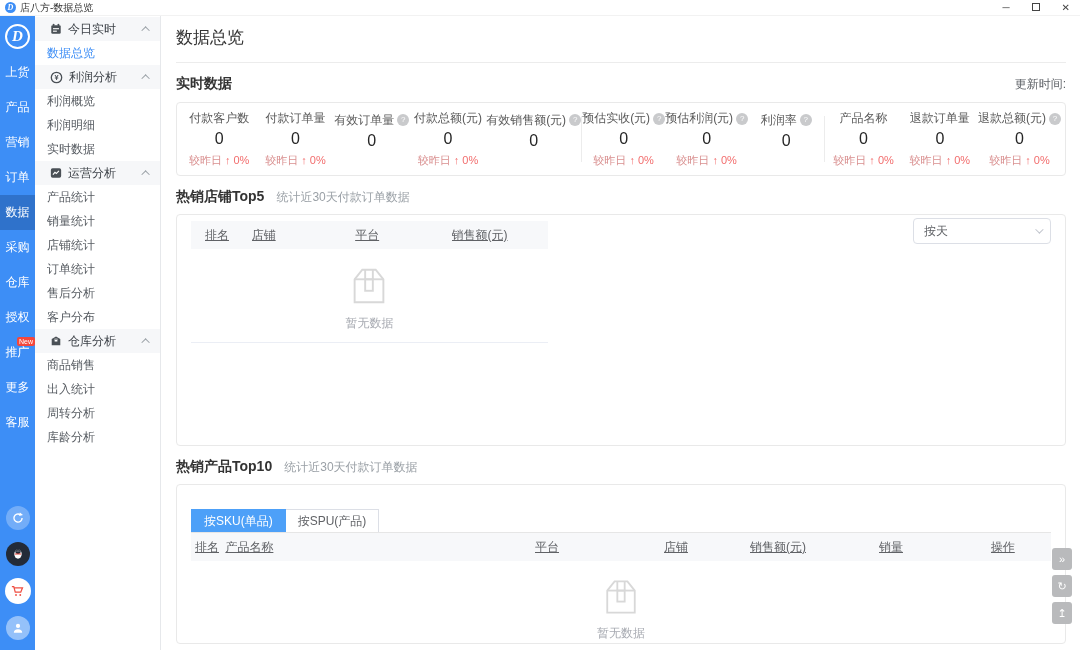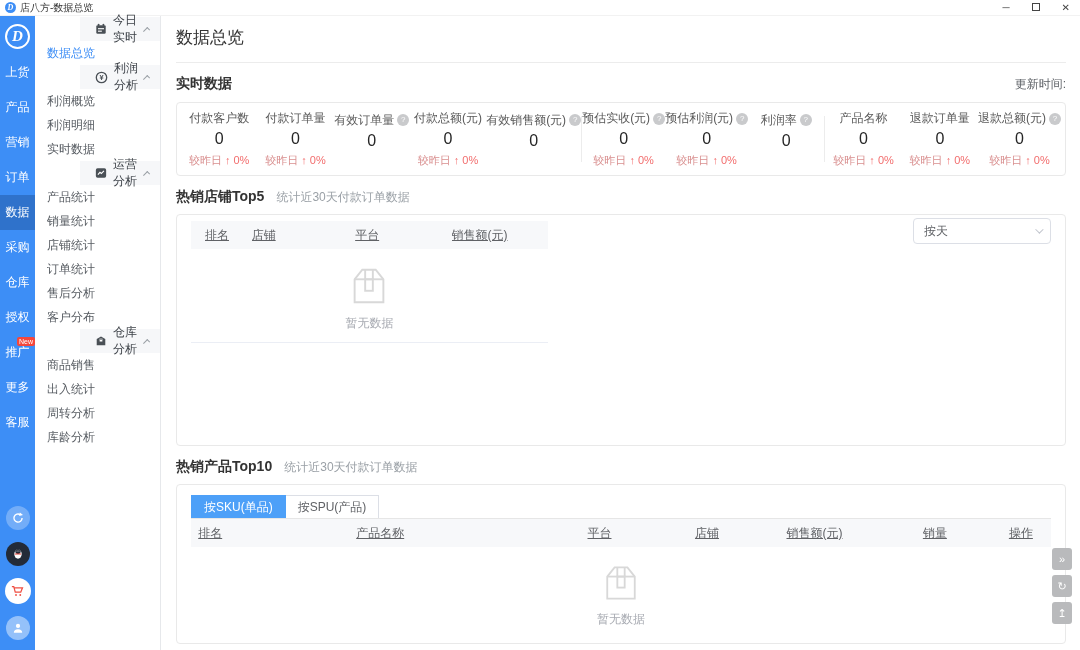--- a/index.html
+++ b/index.html
@@ -37,21 +37,21 @@
     justify-content:center; cursor:pointer; flex-shrink:0; }
   .c-sync { background:rgba(255,255,255,.28); }
   .c-qq { background:#232b38; }
   .c-cart { background:#fff; width:26px; height:26px; }
   .c-user { background:rgba(255,255,255,.45); }
 
   
   .sidebar { width:126px; background:#fff; border-right:1px solid #e6e8eb; flex-shrink:0;
     padding-top:1px; font-size:12px; }
   .group-header { height:24px; background:#f6f7f9; display:flex; align-items:center;
-    padding:0 10px 0 15px; color:#3c4147; gap:6px; cursor:pointer;margin-left:45px; }
+    padding:0 10px 0 15px; color:#3c4147; gap:6px; cursor:pointer; }
   .chev-up { width:6px; height:6px; border-left:1px solid #9aa0a6; border-top:1px solid #9aa0a6;
     transform:rotate(45deg) translateY(2px); margin-left:auto; }
   .side-item { height:24px; display:flex; align-items:center; padding-left:12px;
     color:#565b61; cursor:pointer; }
   .side-item.active { color:#3D8EF6; }
 
   
   .main { flex:1; padding:0 14px 0 15px; position:relative; overflow:hidden; }
   .page-title { font-size:17px; color:#333; padding:10px 0 13px; border-bottom:1px solid #ececec; }
   .section-row { display:flex; align-items:baseline; margin-top:12px; }
@@ -67,21 +67,21 @@
   .info-dot { width:12px; height:12px; border-radius:50%; background:#c9cacc; color:#fff;
     font-size:8px; line-height:12px; text-align:center; display:inline-block; cursor:pointer; }
   .stat-value { font-size:16px; color:#262626; margin-top:3px; }
   .stat-compare { font-size:11px; margin-top:5px; color:#d98f8f; white-space:nowrap; }
   .stat-compare .pct { color:#f26d6d; }
   .stat-sep { width:1px; height:46px; background:#ececec; flex-shrink:0; }
 
   .panel-card { margin-top:8px; border:1px solid #e9e9e9; border-radius:4px;
     padding:6px 14px 14px; position:relative; }
   .shops-card { height:232px; }
-  .products-card { height:160px; padding-top:10px;text-align:center; }
+  .products-card { height:160px; padding-top:24px; }
 
   .t-header { display:flex; background:#f7f8fa; height:28px; align-items:center;
     font-size:12px; color:#606266; }
   .t-header .cell { white-space:nowrap; overflow:hidden;text-decoration:underline; }
   .shops-table { width:41.5%; }
   .empty { display:flex; flex-direction:column; align-items:center; padding:14px 0 10px; }
   .empty-text { font-size:12px; color:#a8abb2; margin-top:6px; }
   .table-edge { border-bottom:1px solid #ebeef5; }
 
   .dropdown { position:absolute; top:3px; right:14px; width:138px; height:26px;

